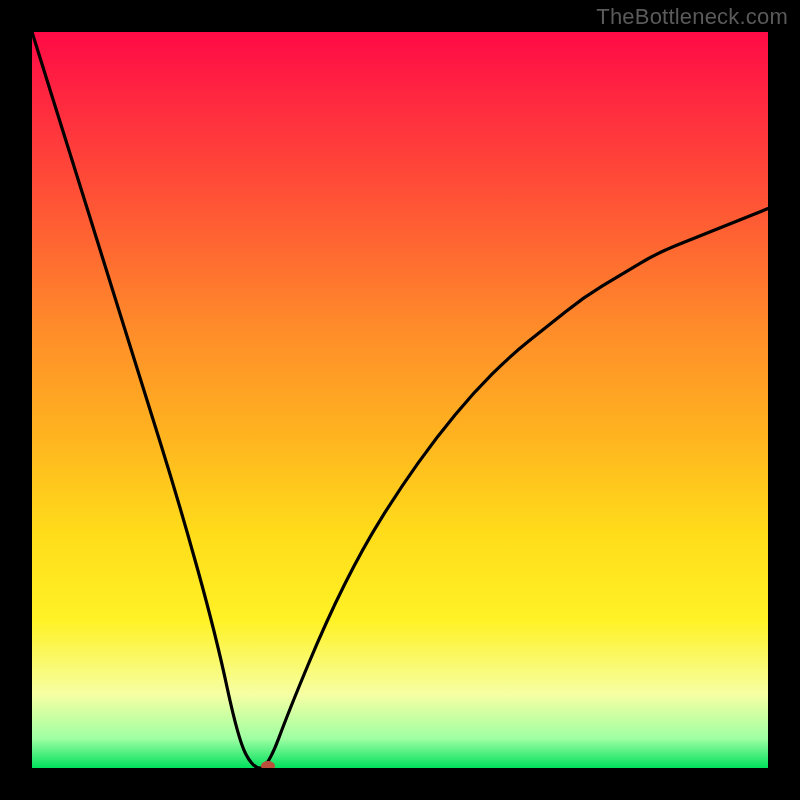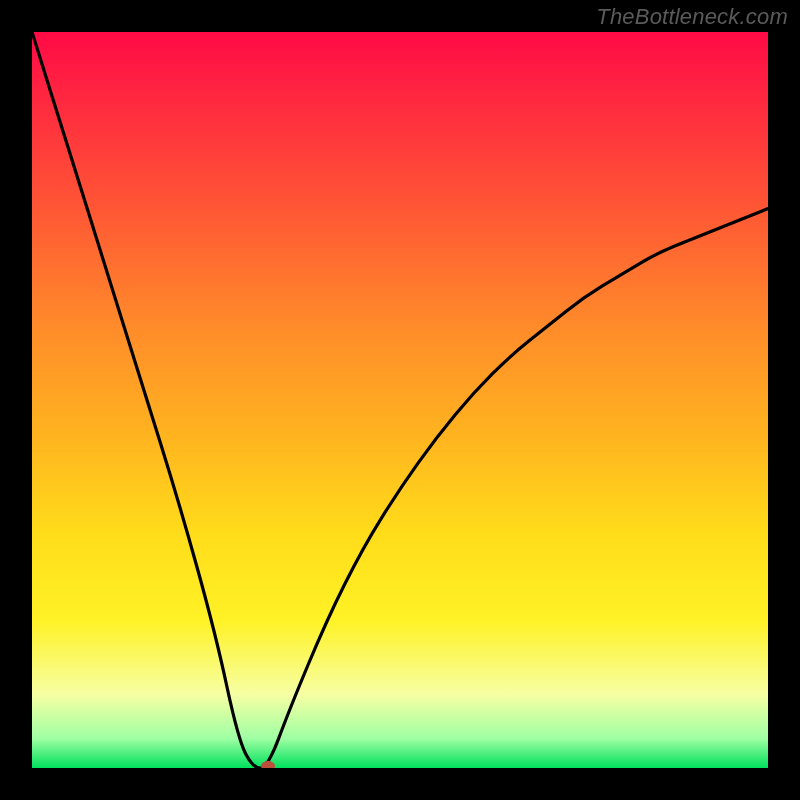--- a/index.html
+++ b/index.html
@@ -9,21 +9,20 @@
     height: 800px;
     background: #000;
     font-family: Arial, Helvetica, sans-serif;
     overflow: hidden;
   }
   .frame {
     position: relative;
     width: 800px;
     height: 800px;
     background: #000;
-    font-style: italic;
   }
   .watermark {
     position: absolute;
     top: 4px;
     right: 12px;
     color: #5a5a5a;
     font-size: 22px;
     font-weight: 500;
     letter-spacing: 0.2px;
     user-select: none;

